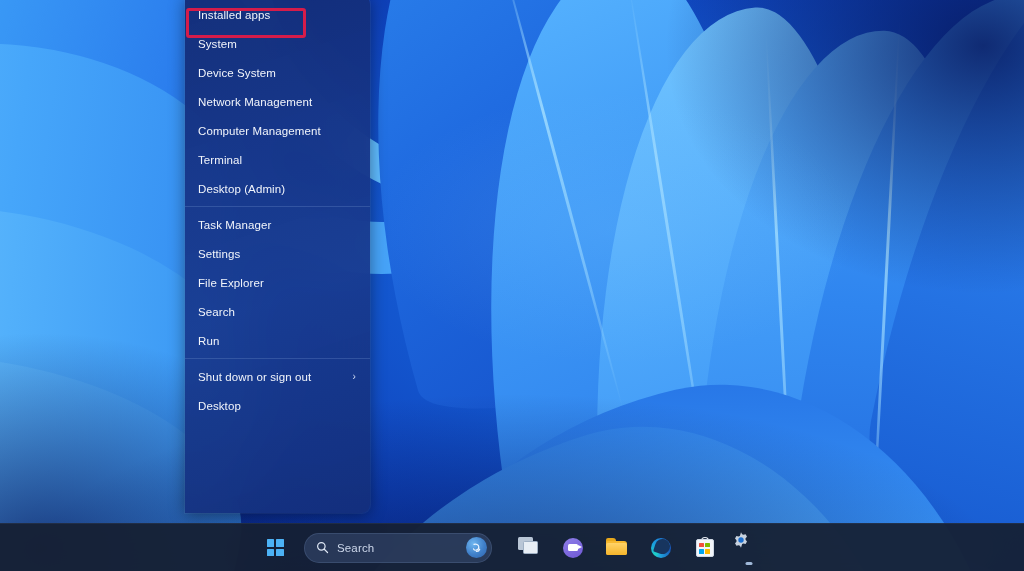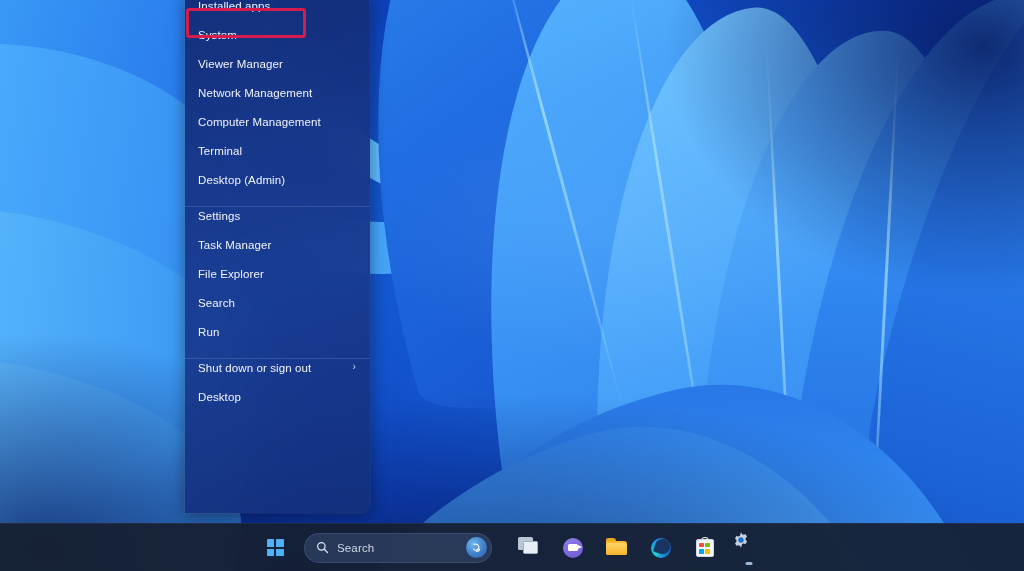--- a/index.html
+++ b/index.html
@@ -183,21 +183,21 @@
     box-shadow: 0 2px 16px rgba(0,0,0,.42), 0 0 0 1px rgba(120,160,225,.13);
     backdrop-filter: blur(28px);
     overflow: hidden;
     box-sizing: border-box;
     padding-top: 4px;
   }
   .menu-item {
     position: relative;
     height: 29px;
     display: flex;
-    align-items: flex-start;
+    align-items: center;
     padding: 0 10px 0 13px;
     color: #f2f5fb;
     font-size: 11.5px;
     letter-spacing: .1px;
     cursor: default;
     white-space: nowrap;
   }
   .menu-item .label { flex: 1; }
   .menu-item .chev {
     font-size: 10px;
@@ -372,42 +372,42 @@
 
   <div class="winx-menu">
 
     <div class="menu-item">
       <span class="label">Installed apps</span>
     </div>
     <div class="menu-item">
       <span class="label">System</span>
     </div>
     <div class="menu-item">
-      <span class="label">Viewer Manager</span>
+      <span class="label">Device System</span>
     </div>
     <div class="menu-item">
       <span class="label">Network Management</span>
     </div>
     <div class="menu-item">
       <span class="label">Computer Management</span>
     </div>
     <div class="menu-item">
       <span class="label">Terminal</span>
     </div>
     <div class="menu-item">
       <span class="label">Desktop (Admin)</span>
     </div>
 
     <div class="menu-sep"></div>
 
     <div class="menu-item">
+      <span class="label">Task Manager</span>
+    </div>
+    <div class="menu-item">
       <span class="label">Settings</span>
-    </div>
-    <div class="menu-item">
-      <span class="label">Task Manager</span>
     </div>
     <div class="menu-item">
       <span class="label">File Explorer</span>
     </div>
     <div class="menu-item">
       <span class="label">Search</span>
     </div>
     <div class="menu-item">
       <span class="label">Run</span>
     </div>

